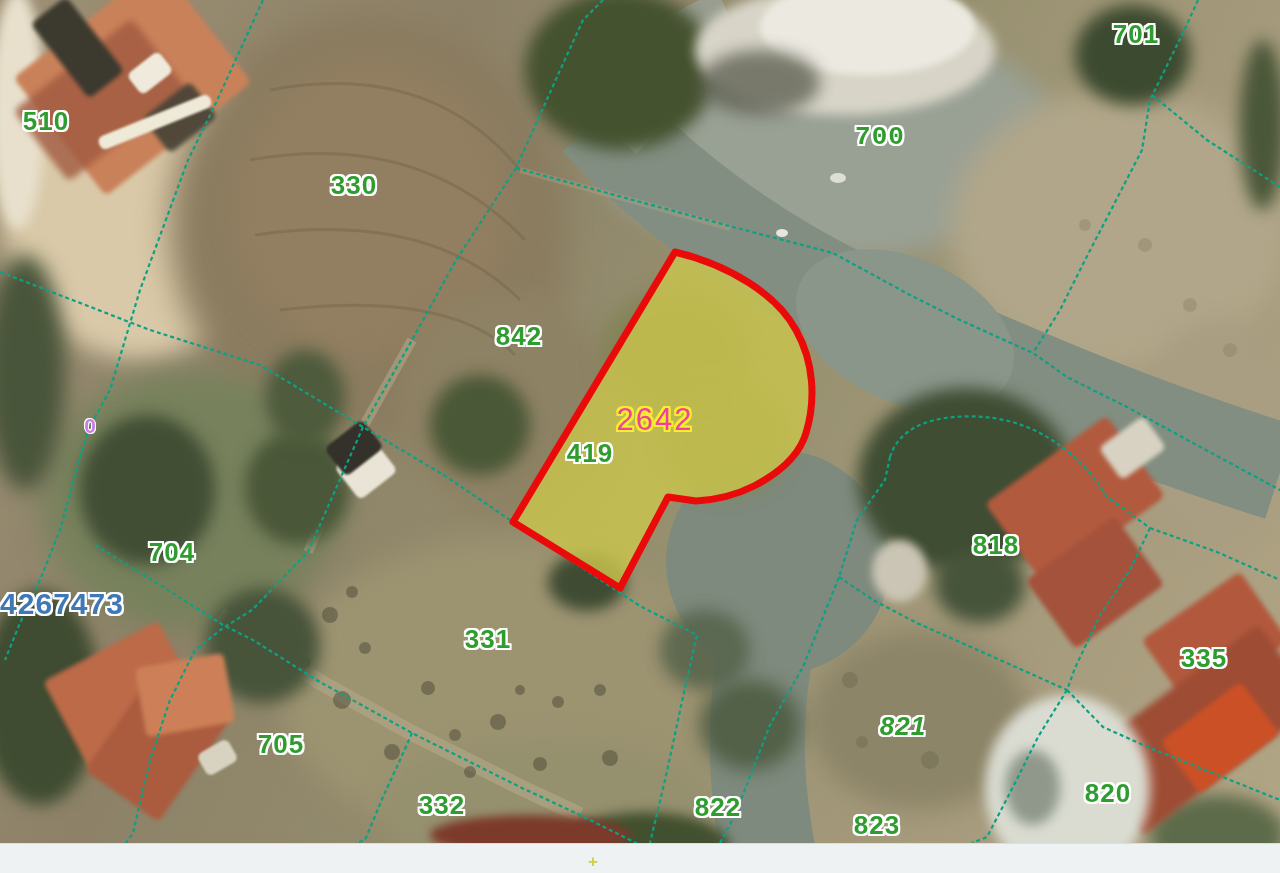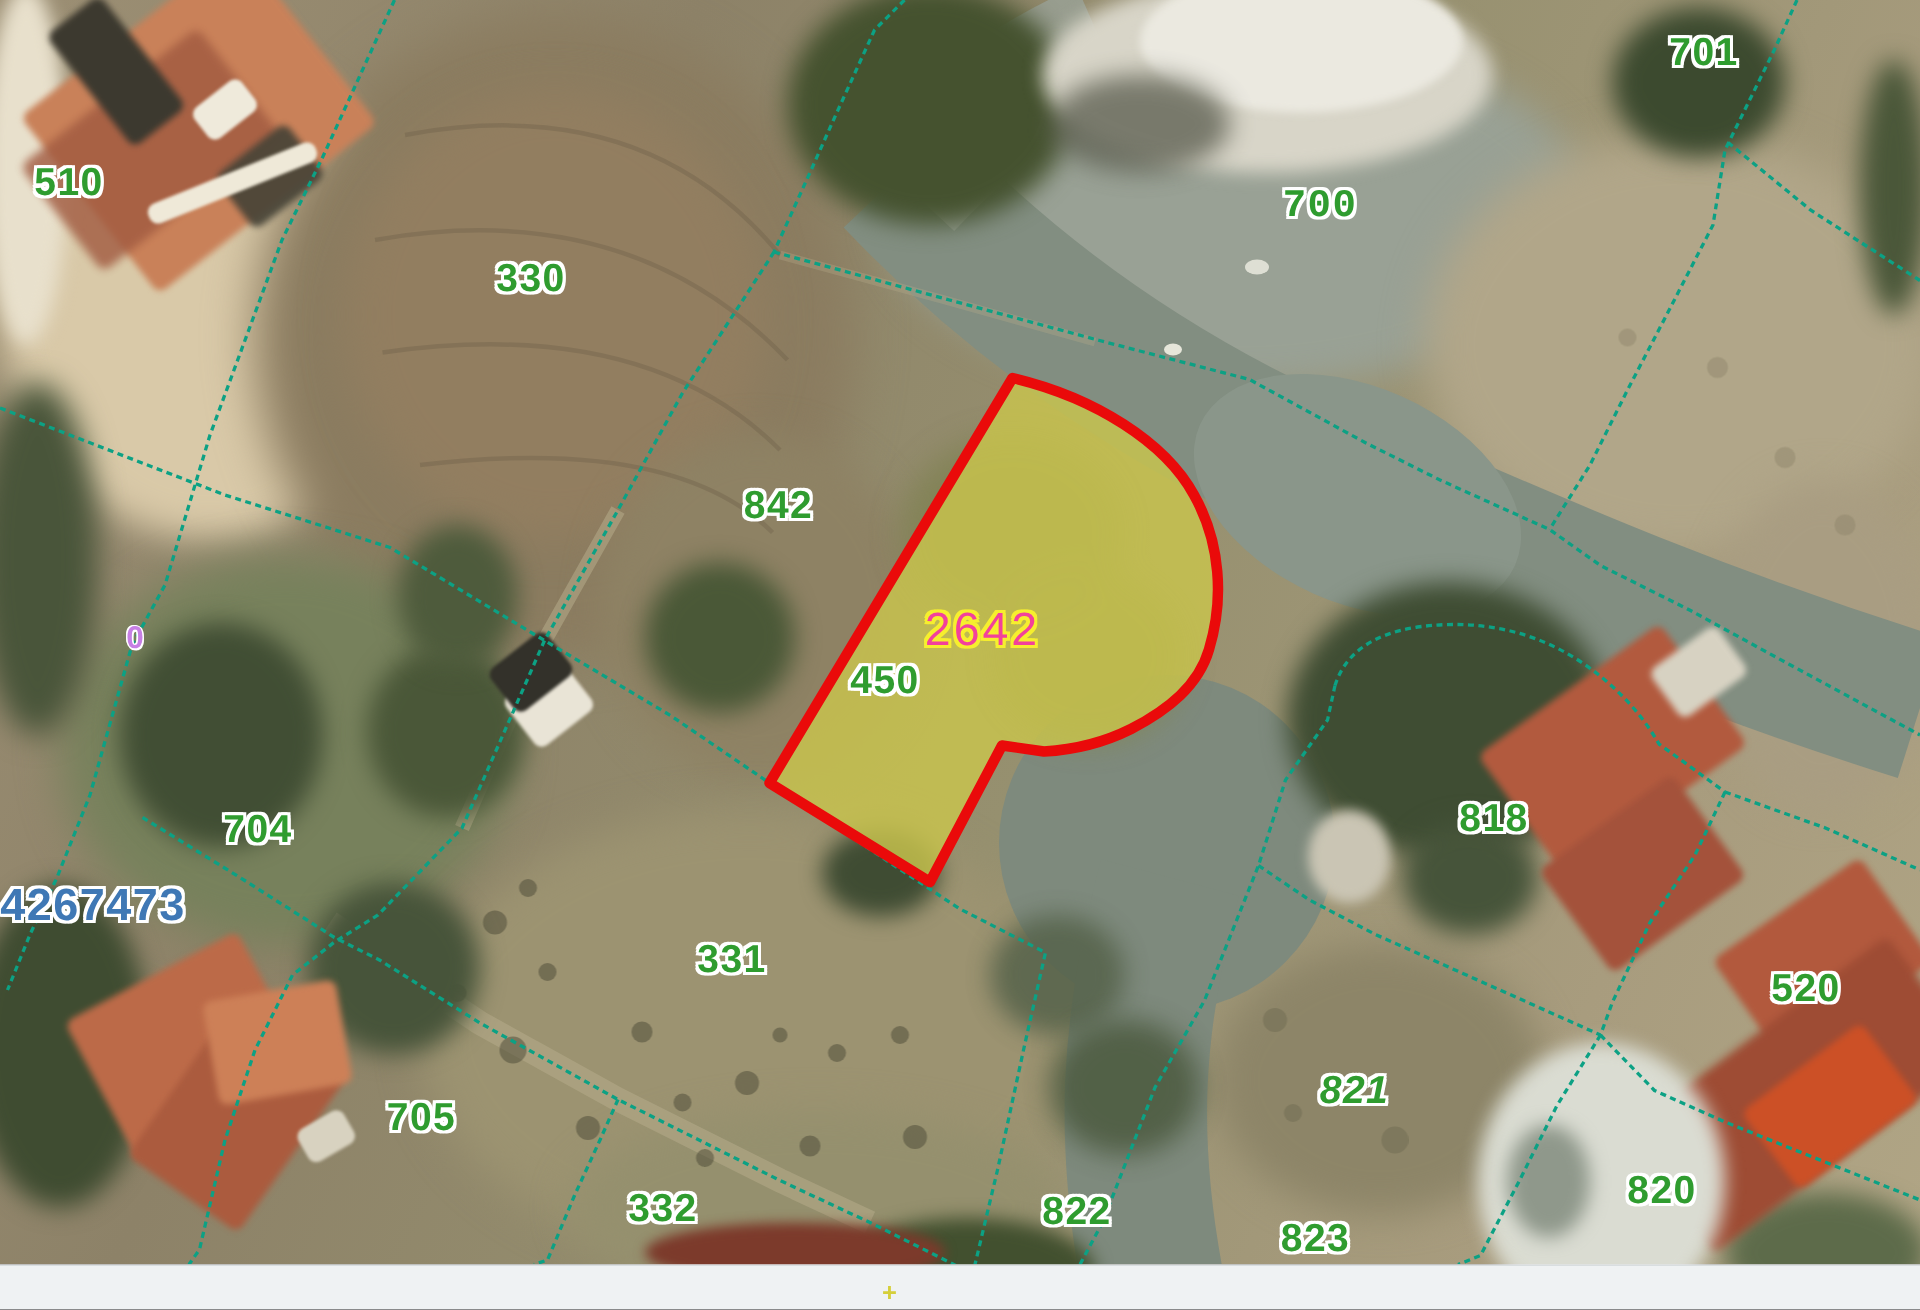--- a/index.html
+++ b/index.html
@@ -169,27 +169,27 @@
     </g>
     <path d="M675,252 C730,265 777,295 796,330 C814,362 816,400 806,433 C799,457 779,473 754,486 C734,496 714,500 696,501 L668,497 L620,588 L513,522 Z" style="fill:var(--highlight-fill,#c9c44d);fill-opacity:.82;stroke:var(--highlight-outline,#ea0a0a);stroke-width:7;stroke-linejoin:round;"></path>
   </svg>
 
   <div id="labels">
         <span class="lbl" style="left: 46px; top: 121px;">510</span>
         <span class="lbl" style="left: 354px; top: 185px;">330</span>
         <span class="lbl" style="left: 880px; top: 137px; font-family: Liberation Mono, monospace;">700</span>
         <span class="lbl" style="left: 1136px; top: 34px;">701</span>
         <span class="lbl" style="left: 519px; top: 336px;">842</span>
-        <span class="lbl" style="left: 590px; top: 453px;">450</span>
+        <span class="lbl" style="left: 590px; top: 453px;">419</span>
         <span class="lbl" style="left: 172px; top: 552px;">704</span>
         <span class="lbl" style="left: 281px; top: 744px;">705</span>
         <span class="lbl" style="left: 488px; top: 639px;">331</span>
         <span class="lbl" style="left: 442px; top: 805px;">332</span>
         <span class="lbl" style="left: 996px; top: 545px;">818</span>
-        <span class="lbl" style="left: 1204px; top: 658px;">520</span>
+        <span class="lbl" style="left: 1204px; top: 658px;">335</span>
         <span class="lbl" style="left: 1108px; top: 793px;">820</span>
         <span class="lbl" style="left: 903px; top: 726px; font-style: italic;">821</span>
         <span class="lbl" style="left: 718px; top: 807px;">822</span>
         <span class="lbl" style="left: 877px; top: 825px;">823</span>
       </div>
   <div id="pid" style="left: 655px; top: 420px;">2642</div>
   <div id="ref" style="left: 62px; top: 604px;">4267473</div>
   <div id="zero" style="left: 90px; top: 426px;">0</div>
  </div>
 

